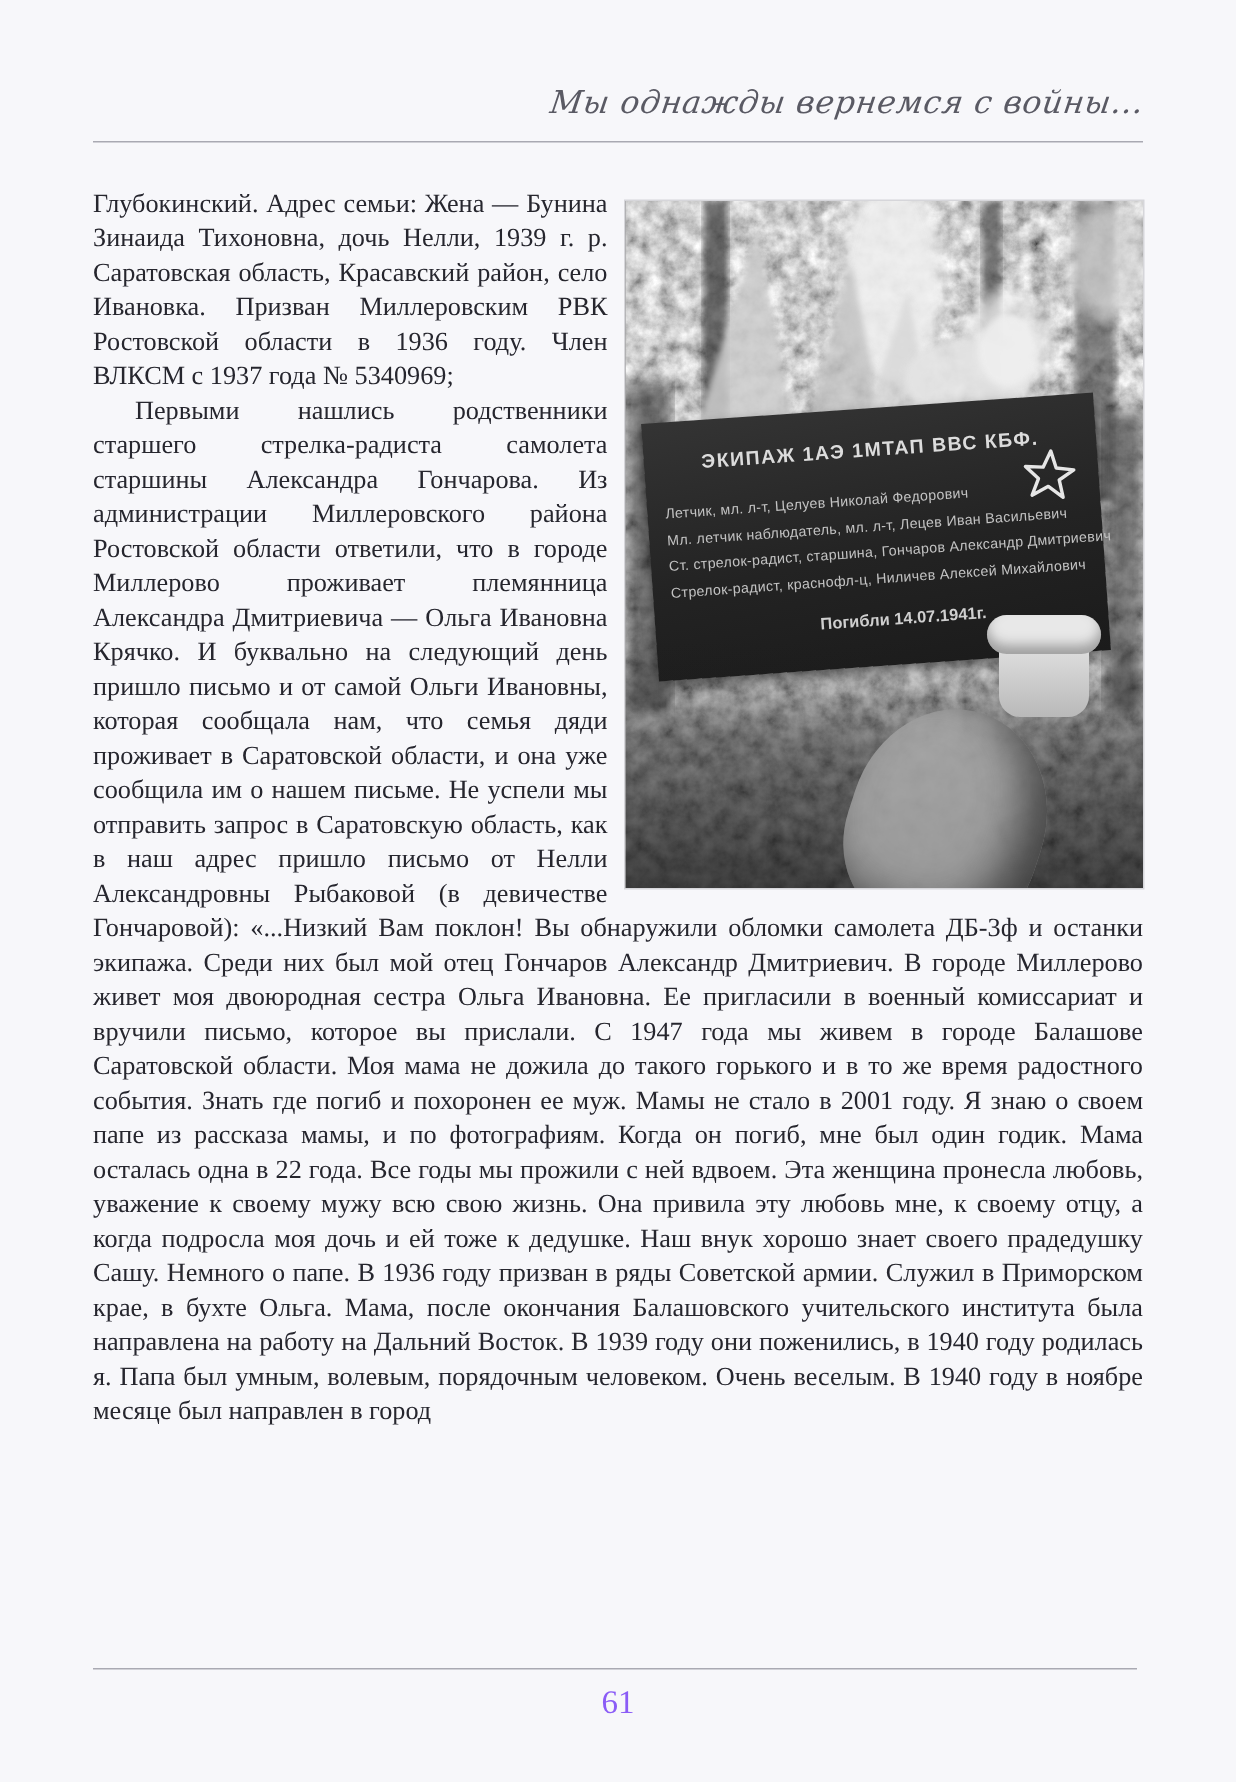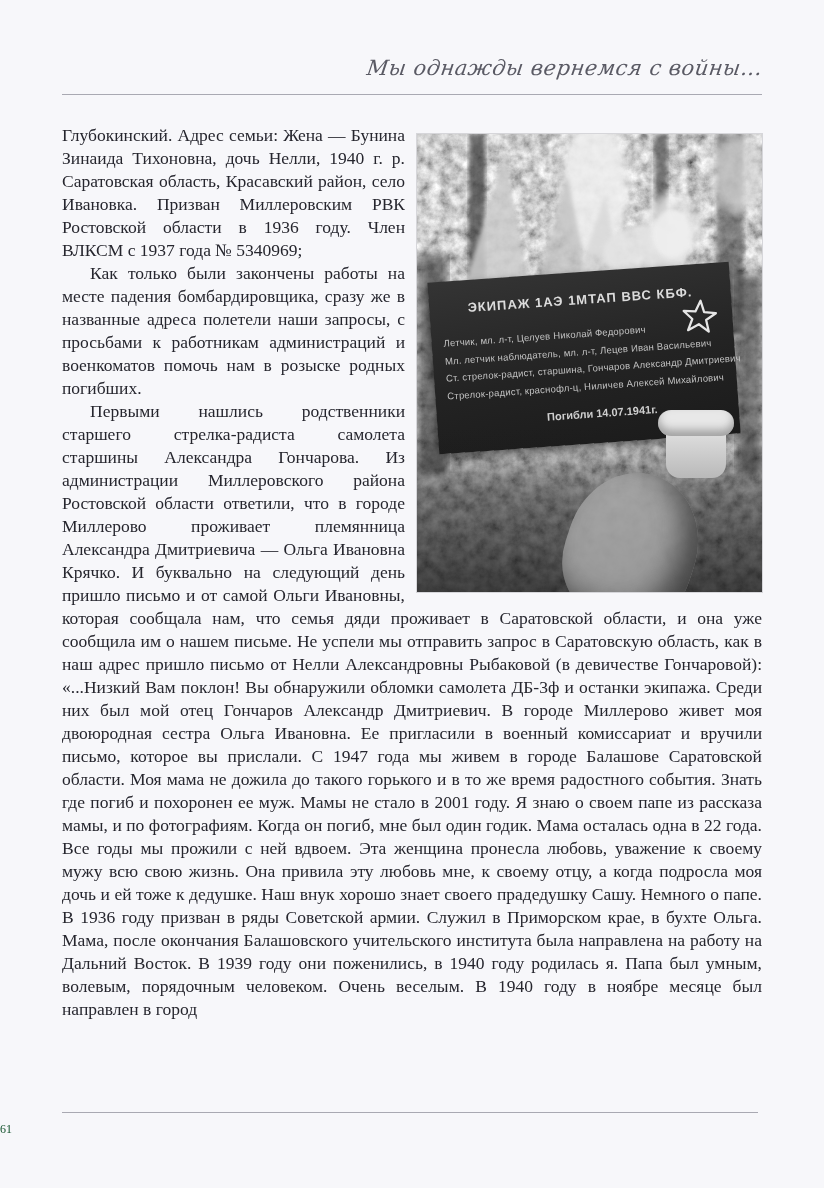--- a/index.html
+++ b/index.html
@@ -97,21 +97,21 @@
     background:#e8e8e8;border-radius:13px;
     box-shadow:inset 0 -6px 8px rgba(90,90,90,.5);
   }
   
   .foot-rule{
     position:absolute;left:62px;right:66px;top:1112px;
     border-top:1.2px solid #a9a9b2;
   }
   .page-number{
     position:absolute;left:0;right:0;top:1122px;
-    text-align:left;font-size:12px;color:#14532d;
+    text-align:center;font-size:22px;color:#8b5cf6;
   }
 </style>
 </head>
 <body>
 
 <div class="page">
 
   <div class="running-head">
     <span class="script">Мы однажды вернемся с войны...</span>
   </div>
@@ -174,21 +174,20 @@
           <div class="plaque-line">Стрелок-радист, краснофл-ц, Ниличев Алексей Михайлович</div>
         </div>
         <div class="plaque-date">Погибли 14.07.1941г.</div>
       </div>
 
       <div class="ground"></div>
       <div class="mound"></div>
       <div class="vase"></div>
     </div>
 
-    <p>Глубокинский. Адрес семьи: Жена — Бунина Зинаида Тихоновна, дочь Нелли, 1940 г. р. Саратовская область, Красавский район, село Ивановка. Призван Миллеровским РВК Ростовской области в 1936 году. Член ВЛКСМ с 1937 года № 5340969;</p>
-    <p class="indent">Как только были закончены работы на месте падения бомбардировщика, сразу же в названные адреса полетели наши запросы, с просьбами к работникам администраций и военкоматов помочь нам в розыске родных погибших.</p>
+    <p>Глубокинский. Адрес семьи: Жена — Бунина Зинаида Тихоновна, дочь Нелли, 1939 г. р. Саратовская область, Красавский район, село Ивановка. Призван Миллеровским РВК Ростовской области в 1936 году. Член ВЛКСМ с 1937 года № 5340969;</p>
     <p class="indent">Первыми нашлись родственники старшего стрелка-радиста самолета старшины Александра Гончарова. Из администрации Миллеровского района Ростовской области ответили, что в городе Миллерово проживает племянница Александра Дмитриевича — Ольга Ивановна Крячко. И буквально на следующий день пришло письмо и от самой Ольги Ивановны, которая сообщала нам, что семья дяди проживает в Саратовской области, и она уже сообщила им о нашем письме. Не успели мы отправить запрос в Саратовскую область, как в наш адрес пришло письмо от Нелли Александровны Рыбаковой (в девичестве Гончаровой): «...Низкий Вам поклон! Вы обнаружили обломки самолета ДБ-3ф и останки экипажа. Среди них был мой отец Гончаров Александр Дмитриевич. В городе Миллерово живет моя двоюродная сестра Ольга Ивановна. Ее пригласили в военный комиссариат и вручили письмо, которое вы прислали. С 1947 года мы живем в городе Балашове Саратовской области. Моя мама не дожила до такого горького и в то же время радостного события. Знать где погиб и похоронен ее муж. Мамы не стало в 2001 году. Я знаю о своем папе из рассказа мамы, и по фотографиям. Когда он погиб, мне был один годик. Мама осталась одна в 22 года. Все годы мы прожили с ней вдвоем. Эта женщина пронесла любовь, уважение к своему мужу всю свою жизнь. Она привила эту любовь мне, к своему отцу, а когда подросла моя дочь и ей тоже к дедушке. Наш внук хорошо знает своего прадедушку Сашу. Немного о папе. В 1936 году призван в ряды Советской армии. Служил в Приморском крае, в бухте Ольга. Мама, после окончания Балашовского учительского института была направлена на работу на Дальний Восток. В 1939 году они поженились, в 1940 году родилась я. Папа был умным, волевым, порядочным человеком. Очень веселым. В 1940 году в ноябре месяце был направлен в город</p>
   </div>
 
   <div class="foot-rule"></div>
   <div class="page-number">61</div>
 
 </div>
 
 </body></html>

